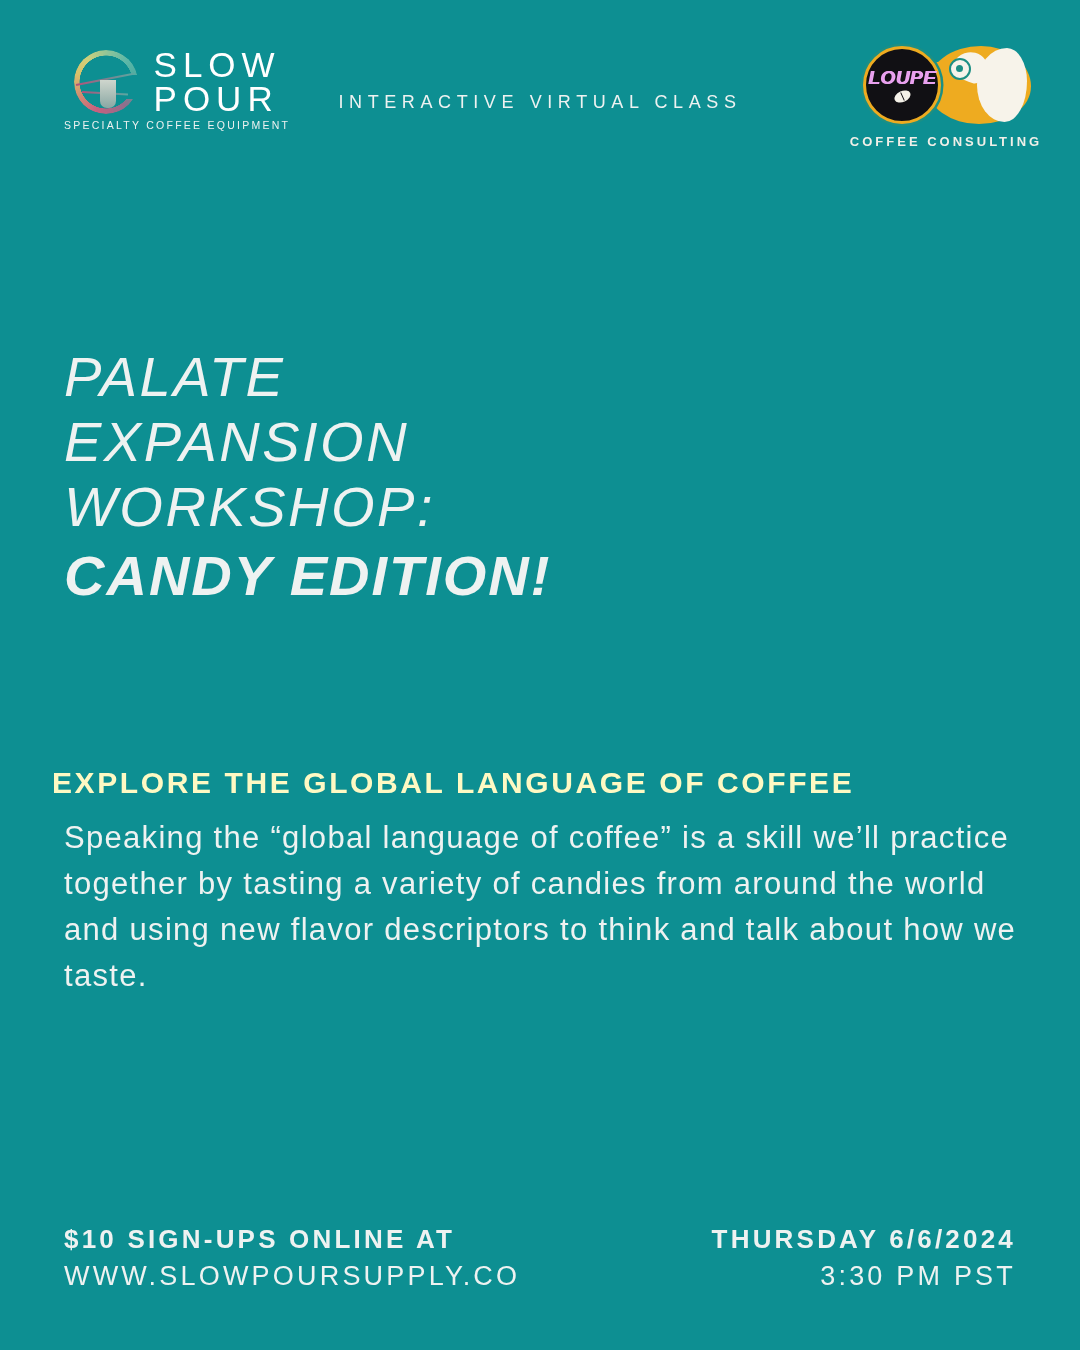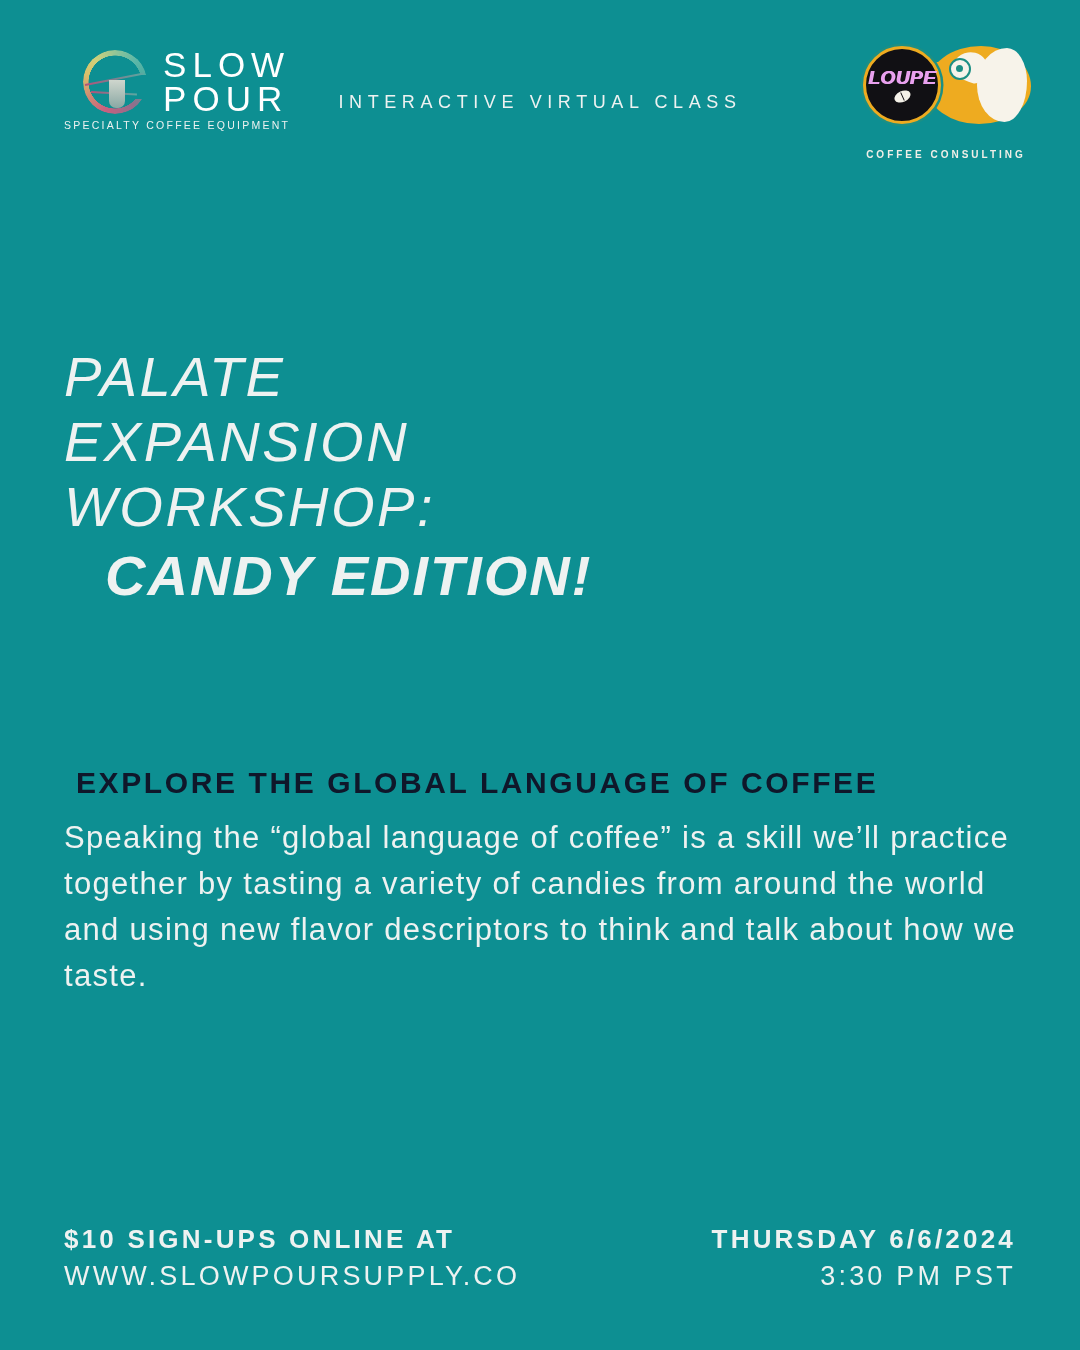--- a/index.html
+++ b/index.html
@@ -25,21 +25,21 @@
     height: 180px;
   }
 
   
   .slowpour-logo {
     position: absolute;
     left: 64px;
     top: 48px;
     display: flex;
     flex-direction: column;
-    align-items: flex-end;
+    align-items: center;
   }
   .sp-row {
     display: flex;
     align-items: center;
   }
   .sp-mark {
     width: 64px;
     height: 64px;
     position: relative;
     flex: 0 0 auto;
@@ -230,23 +230,23 @@
     position: absolute;
     left: 50%;
     top: 1px;
     width: 1.6px;
     height: 9px;
     margin-left: -0.8px;
     background: #111014;
     border-radius: 2px;
   }
   .loupe-tagline {
-    margin-top: 23px;
+    margin-top: 8px;
     color: #f0efe8;
-    font-size: 10px;
+    font-size: 13px;
     font-weight: 700;
     letter-spacing: 3px;
     white-space: nowrap;
   }
 
   
   .title-block {
     position: absolute;
     left: 64px;
     top: 345px;
@@ -259,29 +259,28 @@
     font-style: italic;
     font-weight: 300;
     letter-spacing: 2.5px;
     line-height: 1.16;
     white-space: nowrap;
   }
   .title-line.accent {
     font-weight: 700;
     letter-spacing: 2px;
     margin-top: 4px;
-    margin-left: 41px;
   }
 
   
   .subhead {
     position: absolute;
-    left: 76px;
+    left: 52px;
     top: 766px;
-    color: #0f172a;
+    color: #fef9c3;
     font-size: 30px;
     font-weight: 700;
     letter-spacing: 2.6px;
     white-space: nowrap;
   }
   .paragraph {
     position: absolute;
     left: 64px;
     top: 815px;
     width: 980px;

